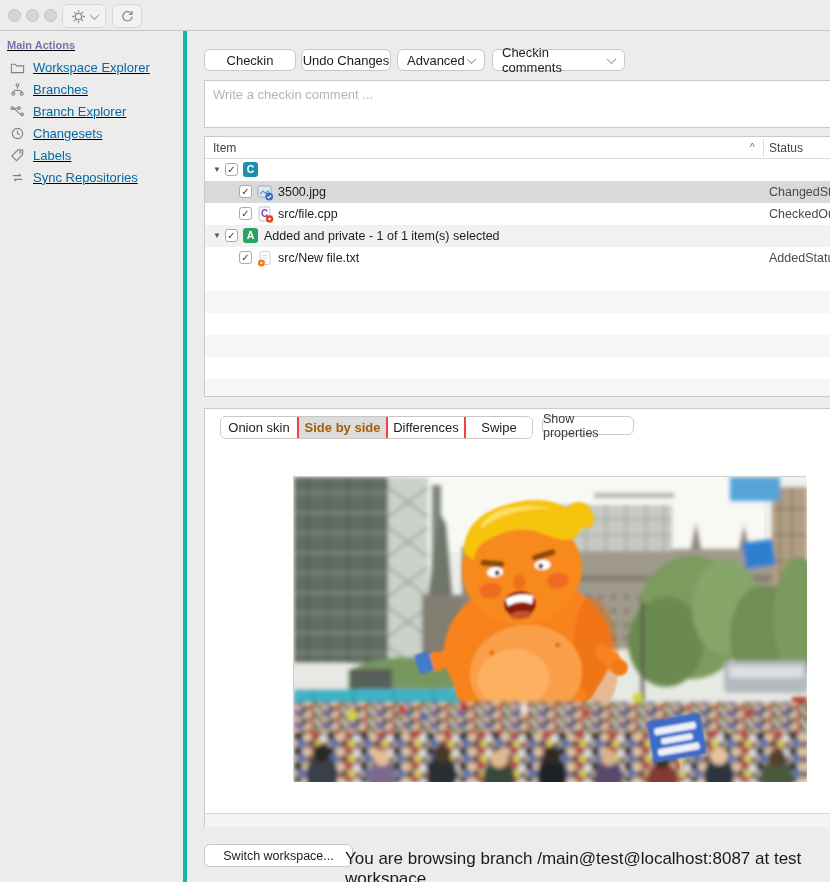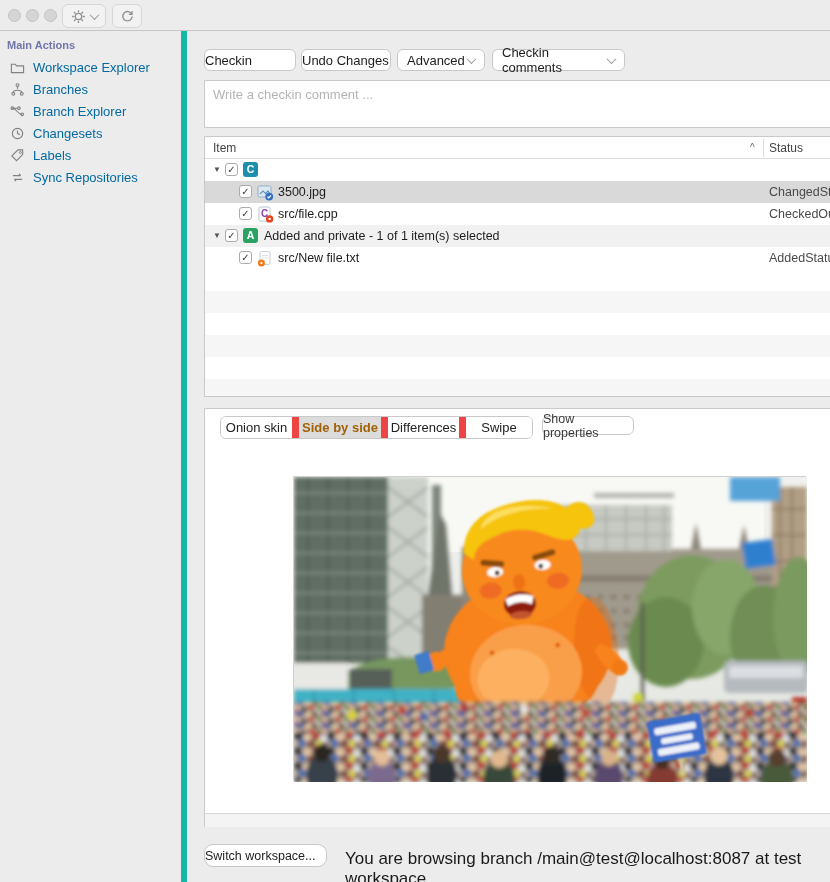--- a/index.html
+++ b/index.html
@@ -9,30 +9,30 @@
 
   
   .topbar { left:0; top:0; width:830px; height:31px; background:#ececec; border-bottom:1px solid #c6c6c6; }
   .light { width:13px; height:13px; border-radius:50%; background:#d5d5d5; border:1px solid #c2c2c2; top:9px; }
   .toolbtn { top:4px; height:24px; background:#f2f2f2; border:1px solid #d6d6d6; border-radius:6px;
              display:flex; align-items:center; justify-content:center; gap:5px; color:#8e8e8e; }
   .chev { width:7px; height:7px; border-right:1.6px solid #9a9a9a; border-bottom:1.6px solid #9a9a9a;
           transform:rotate(45deg) translate(-1px,-1px); display:inline-block; }
 
   
-  .sidebar { left:0; top:31px; width:187px; height:851px; background:#ececec; border-right:6px solid #14b8a6; }
+  .sidebar { left:0; top:31px; width:187px; height:851px; background:#ececec; border-right:4px solid #14b8a6;text-decoration:underline; }
   .sb-header { margin:8px 0 5px 7px; font-size:11px; font-weight:bold; color:#7276a9; }
   .sb-item { height:22px; display:flex; align-items:center; padding-left:10px; gap:8px;
              font-size:13px; color:#0369a1; cursor:default; white-space:nowrap; }
   .sb-item.selected { background:#d1d1d1; }
   .sb-item svg { flex:0 0 auto; }
 
   
   .btn { background:#fff; border:1px solid #c8c8c8; border-radius:6px; font-size:13px; color:#1c1c1c;
-         display:flex; align-items:center; justify-content:flex-start; cursor:default; }
+         display:flex; align-items:center; justify-content:center; cursor:default; }
   .dd { justify-content:space-between; padding:0 9px; }
 
   
   textarea.comment { left:204px; top:80px; width:632px; height:48px; background:#fff; border:1px solid #c9c9c9;
     resize:none; outline:none; font-family:inherit; font-size:13px; color:#333; padding:6px 8px; }
   textarea.comment::placeholder { color:#b4b4b4; }
 
   
   .table { left:204px; top:136px; width:632px; height:261px; background:#fff; border:1px solid #c9c9c9; overflow:hidden; }
   .thead { height:22px; border-bottom:1px solid #dcdcdc; position:relative; font-size:12px; color:#444; }
@@ -54,30 +54,30 @@
   .glabel { position:absolute; left:59px; top:4px; }
   .ficon { position:absolute; left:52px; top:3px; }
   .flabel { position:absolute; left:73px; top:4px; }
   .status { position:absolute; left:564px; top:4px; color:#4a4a4a; }
 
   
   .panel { left:204px; top:408px; width:632px; height:419px; background:#fff; border:1px solid #c9c9c9; }
   .segwrap { position:absolute; left:15px; top:7px; height:23px; display:flex;
              border:1px solid #c8c8c8; border-radius:6px; overflow:hidden; background:#fff; }
   .seg { height:100%; display:flex; align-items:center; justify-content:center; font-size:13px; color:#222;
-         border-right:7px solid #ef4444; background:#fff; cursor:default; }
+         border-right:2px solid #ef4444; background:#fff; cursor:default; }
   .seg:last-child { border-right:none; }
   .seg.active { background:#dcdcdc; color:#a16207;font-weight:bold; }
   .seg.s0{width:78px}.seg.s1{width:89px}.seg.s2{width:78px}.seg.s3{width:66px}
   .showprops { position:absolute; left:337px; top:7px; width:92px; height:19px; font-size:12.5px; color:#3a3a3a; }
   .imgbox { position:absolute; left:88px; top:67px; width:513px; height:305px; border:1px solid #cfcfcf; background:#e8eae6; }
   .panel-footer { position:absolute; left:0; top:404px; width:631px; height:14px; background:#f4f4f4; border-top:1px solid #d9d9d9; }
 
   
-  .switchws { left:204px; top:844px; width:123px; height:23px; font-size:12.5px;border-radius:9px; }
+  .switchws { left:204px; top:844px; width:149px; height:23px; font-size:12.5px; }
   .wsmsg { left:345px; top:849px; font-size:17px; color:#1a1a1a; }
 </style>
 </head>
 <body>
 
 <div class="abs topbar">
   <div class="abs light" style="left:8px"></div>
   <div class="abs light" style="left:26px"></div>
   <div class="abs light" style="left:44px"></div>
   <div class="abs toolbtn" style="left:62px;width:44px">

